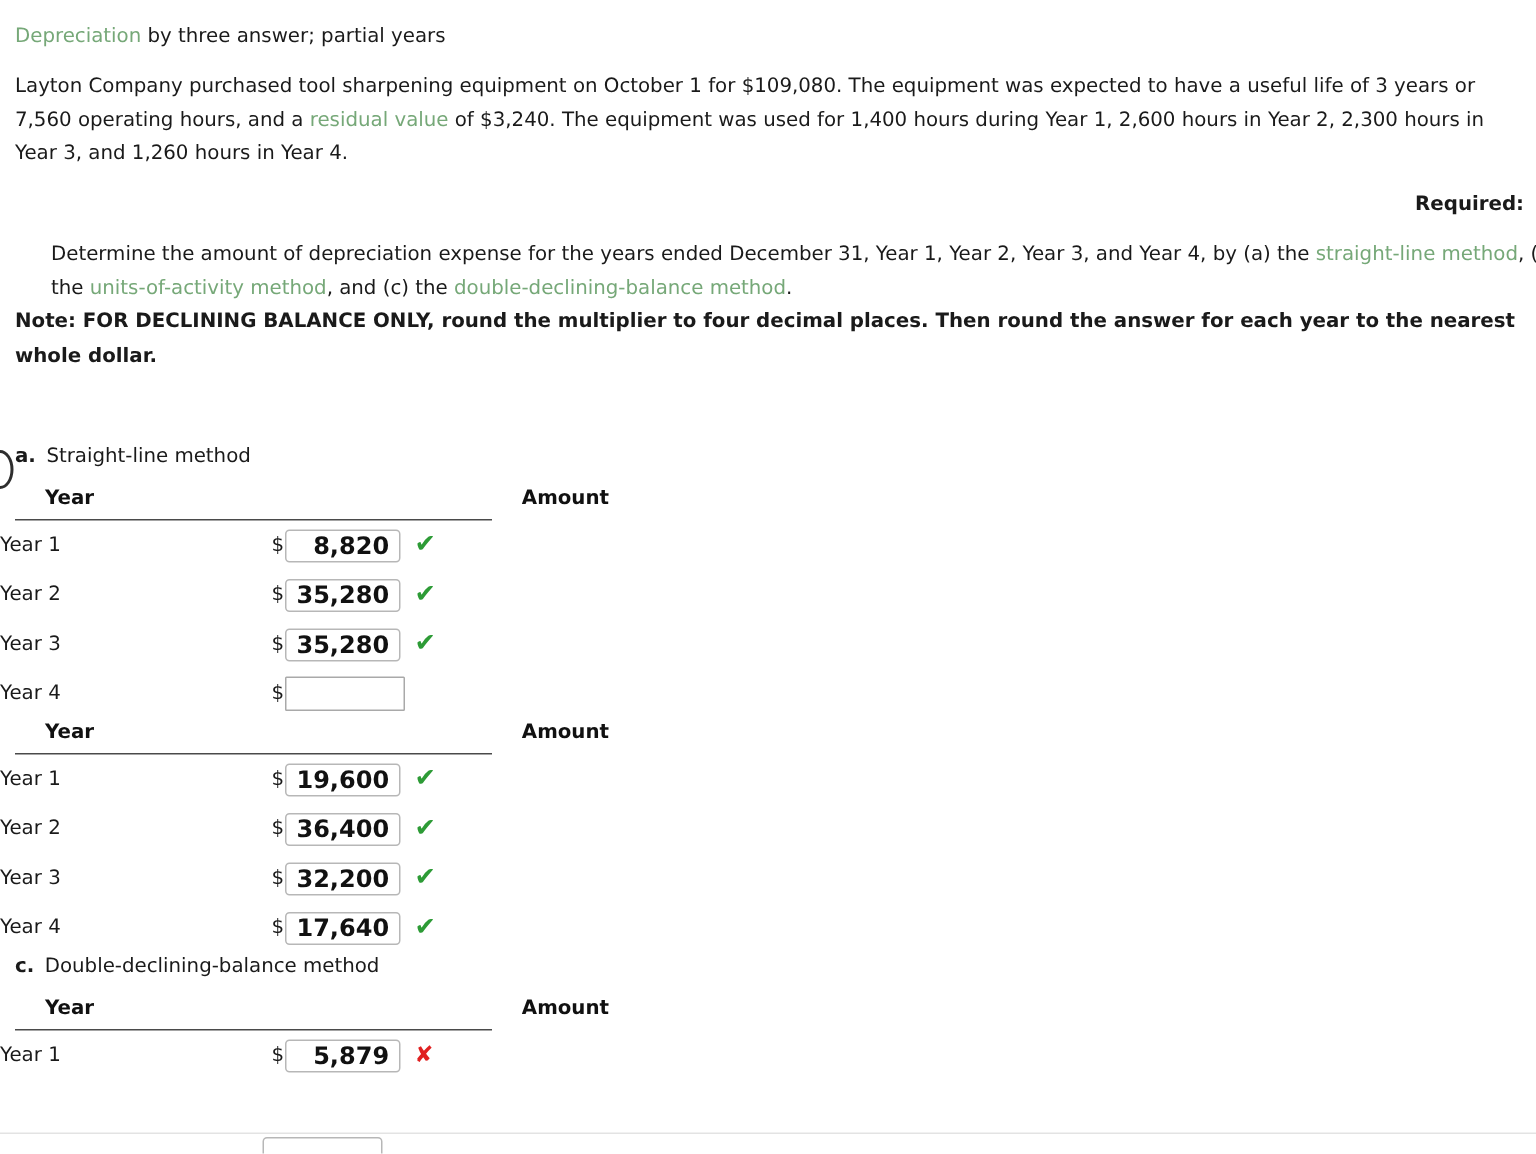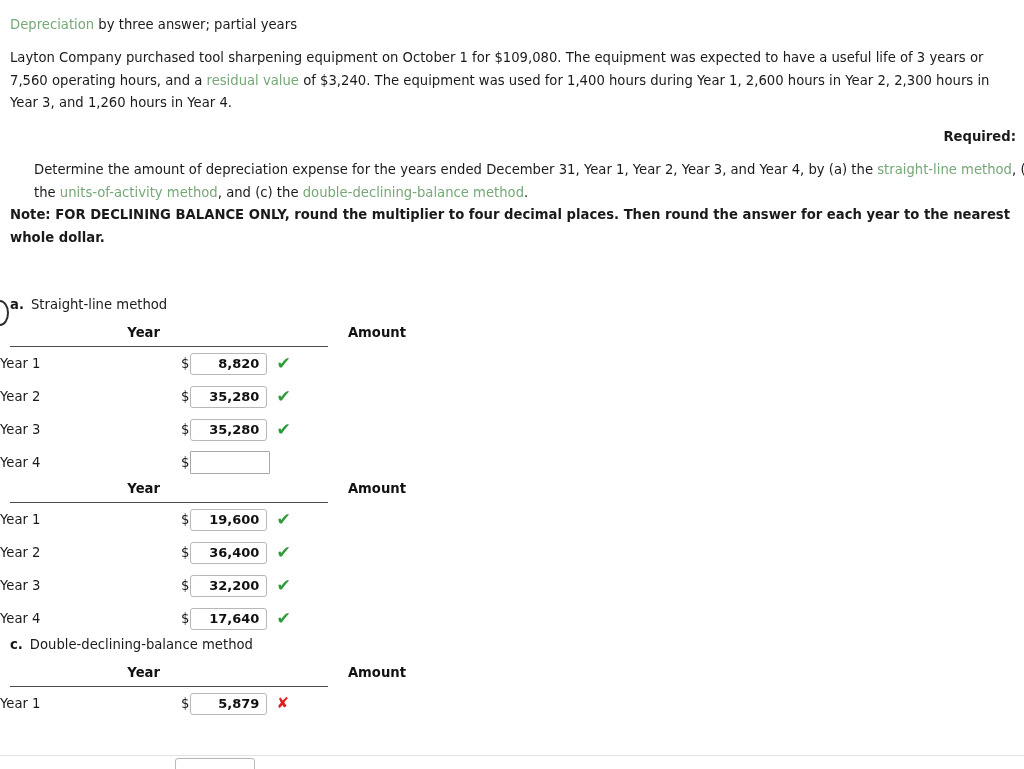--- a/index.html
+++ b/index.html
@@ -86,21 +86,21 @@
   th.col-year, td.col-year { width: 130px; }
   th.col-amount, td.col-amount { width: 198px; }
 
   tr.head-row th {
     font-weight: bold;
     font-size: 13.2px;
     padding-bottom: 6px;
     text-align: center;
     color: #111;
   }
-  tr.head-row th.col-year   { padding-left: 10px; text-align: right; padding-left: 30px; }
+  tr.head-row th.col-year   { padding-left: 10px; text-align: left; padding-left: 30px; }
   tr.head-row th.col-amount { text-align: right;   padding-left: 48px; }
 
   tr.rule-row td {
     padding: 0;
     height: 1px;
   }
   .rule {
     height: 0;
     border-top: 1.4px solid #4a4a4a;
     margin-left: 10px;
@@ -130,21 +130,21 @@
     margin-right: 1px;
   }
   .inp {
     box-sizing: border-box;
     width: 77px;
     height: 22px;
     border: 1px solid #b7b7b7;
     border-radius: 3px;
     background: #ffffff;
     font-family: "DejaVu Sans", "Liberation Sans", sans-serif;
-    font-size: 13px;
+    font-size: 16px;
     font-weight: bold;
     color: #111;
     text-align: right;
     padding: 0 7px 0 2px;
     outline: none;
   }
   .inp.empty {
     width: 80px;
     height: 23px;
     border: 1px solid #a9a9a9;

